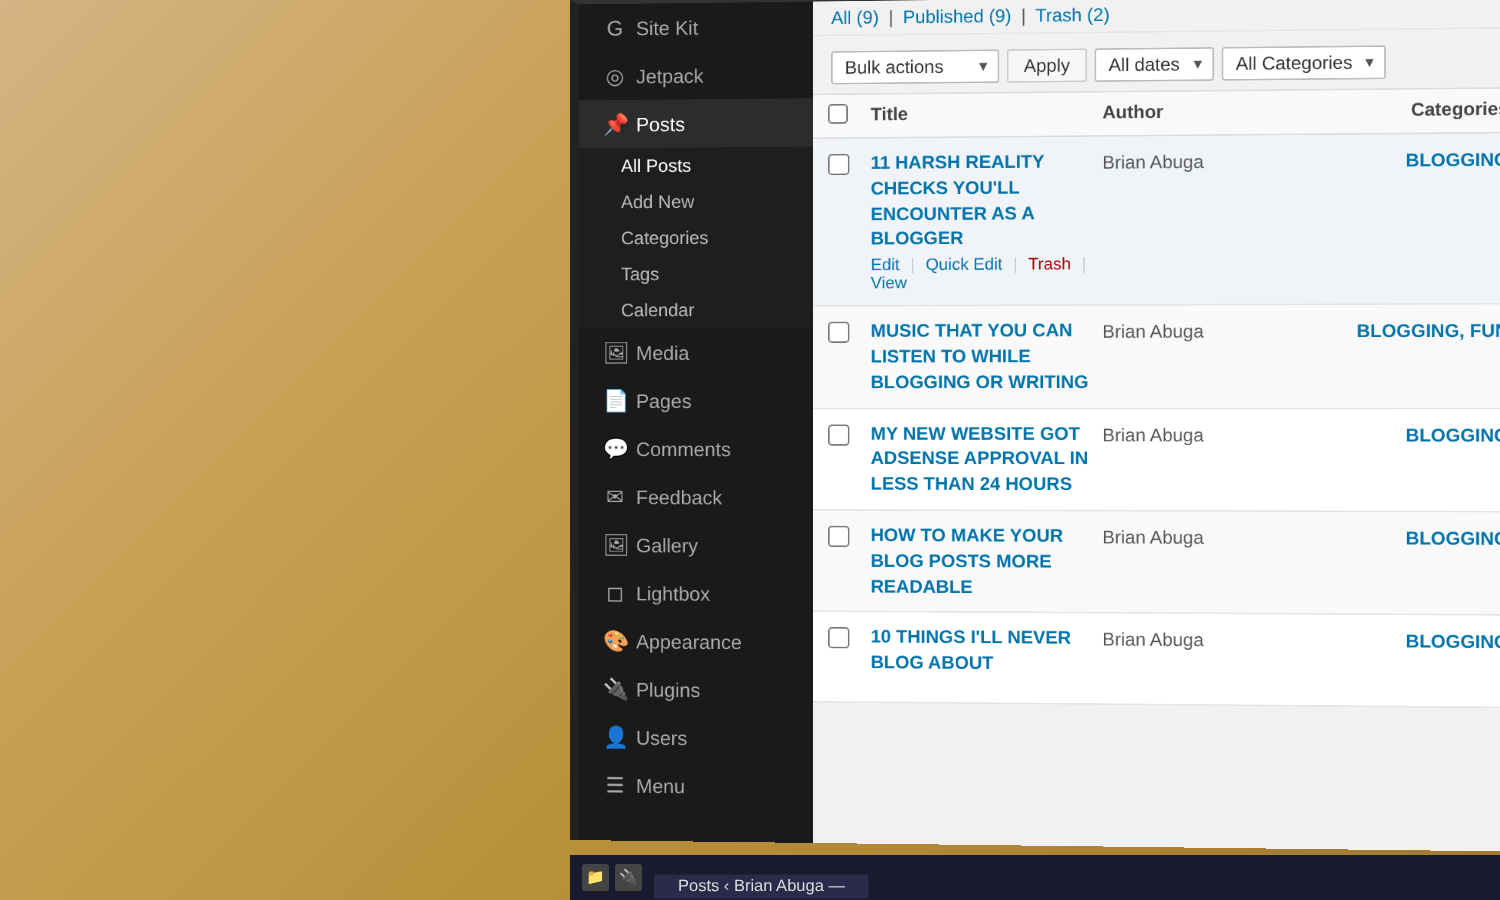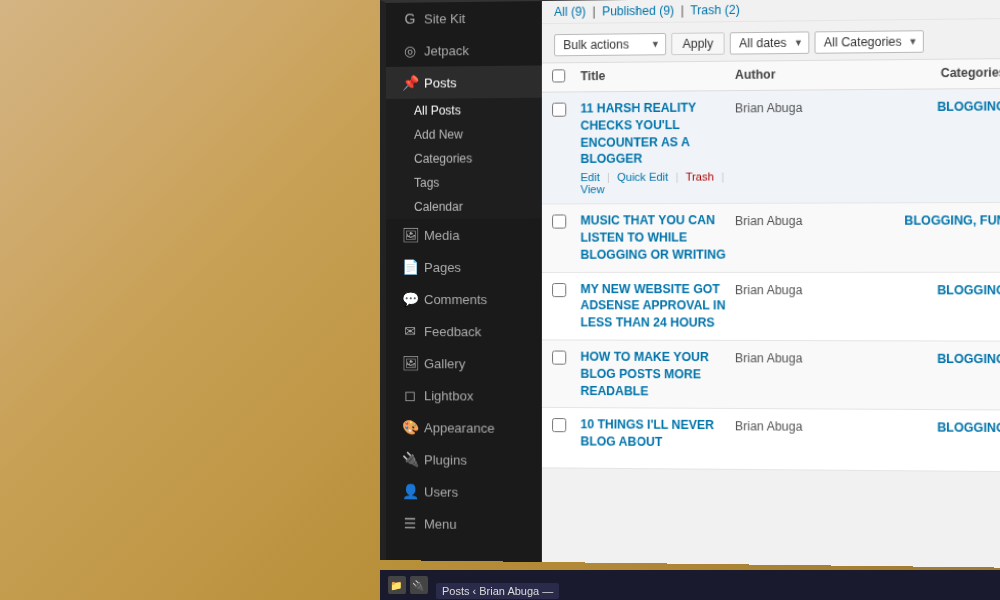--- a/index.html
+++ b/index.html
@@ -250,21 +250,21 @@
       background: #1a1a2e;
       display: flex;
       align-items: center;
       padding: 0 8px;
       gap: 8px;
       z-index: 10;
     }
 
     .taskbar-item {
       background: #2a2a4a;
-      padding: 2px 6px;
+      padding: 2px 16px;
       font-size: 11px;
       color: #ddd;
       border-radius: 2px;
       cursor: pointer;
       white-space: nowrap;
       overflow: hidden;
       max-width: 200px;
       text-overflow: ellipsis;
       margin-top: 12px;
     }

